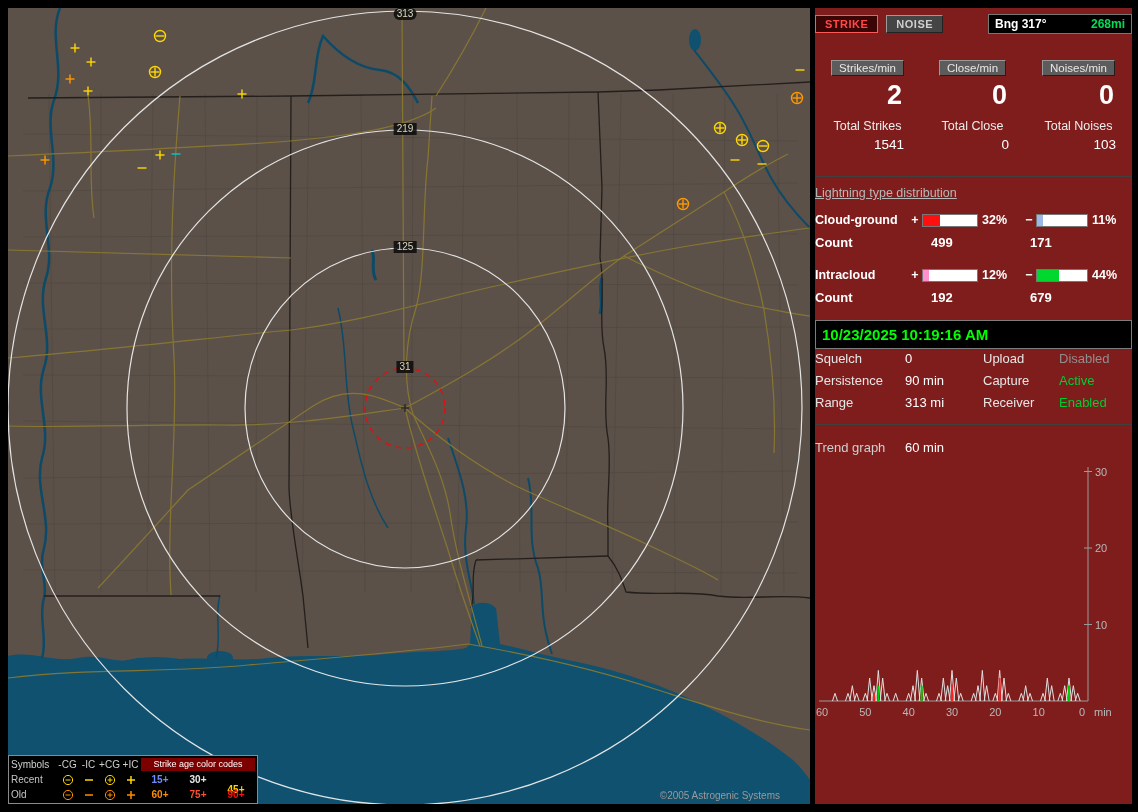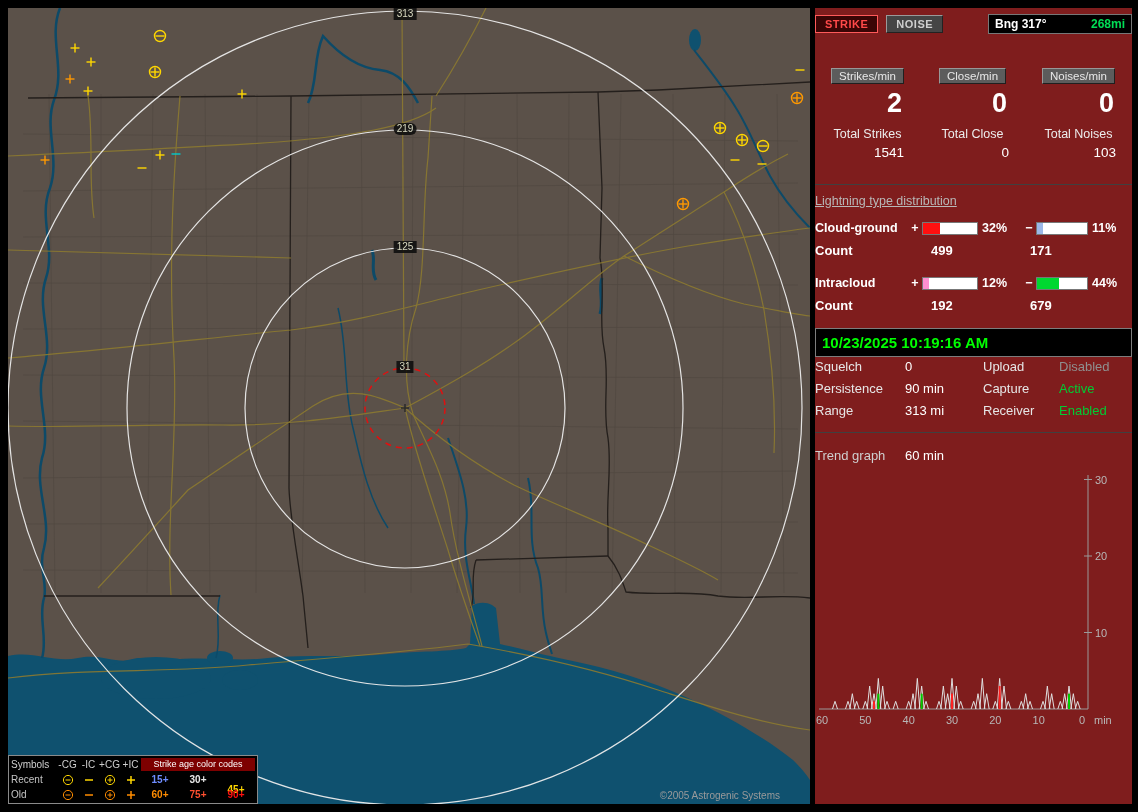--- a/index.html
+++ b/index.html
@@ -32,21 +32,21 @@
   .sb-top{display:flex;align-items:center;margin-top:6px;height:20px;}
   .tog-btn{font-size:11px;font-weight:bold;letter-spacing:.5px;padding:2px 9px;cursor:pointer;}
   #strike-btn{background:#3a0505;border:1px solid #ff5a5a;color:#ff4a4a;}
   #noise-btn{background:#454545;border:1px solid;border-color:#9a9a9a #222 #222 #9a9a9a;color:#cfcfcf;margin-left:8px;}
   .bng{margin-left:auto;width:130px;display:flex;justify-content:space-between;align-items:center;
        background:#000;border:1px solid #777;padding:2px 6px;font-size:12px;font-weight:bold;}
   .bng .bval{color:#fff;}
   .bng .bdist{color:#00dd55;}
 
   .sb-counters{display:flex;margin-top:24px;}
-  .counter-col{text-align:center;margin-top:8px;}
+  .counter-col{text-align:center;}
   .cc1{width:105px;} .cc2{width:105px;} .cc3{width:107px;}
   .chip{display:inline-block;background:#5c5c5c;border:1px solid;border-color:#989898 #1f1f1f #1f1f1f #989898;
         padding:1px 7px;font-size:11.5px;color:#e8e8e8;}
   .rate{font-size:27px;font-weight:bold;color:#fff;margin-top:4px;height:30px;line-height:30px;
         text-align:right;padding-right:18px;}
   .total-label{margin-top:9px;font-size:12.5px;color:#ececec;}
   .total-value{margin-top:4px;font-size:13.5px;color:#fff;text-align:right;padding-right:16px;}
 
   .sb-divider{border-top:1px solid #404040;margin-top:24px;}
   .dist-title{margin-top:9px;font-size:12.5px;color:#b8b8b8;text-decoration:underline;}
@@ -249,22 +249,22 @@
         </g>
         <g stroke="#ff9900" fill="none" stroke-width="1.4">
           <circle cx="675" cy="196" r="5.5"></circle>
           <line x1="670.5" x2="679.5" y1="196" y2="196"></line>
           <line x1="675" x2="675" y1="191.5" y2="200.5"></line>
         </g>
       </g>
   </svg>
 
   <div id="map-overlay">
-      <div class="ring-label" style="left: 397px; top: 6px;">313</div>
-      <div class="ring-label" style="left: 397px; top: 121px; border-radius: 6px;">219</div>
+      <div class="ring-label" style="left: 397px; top: 6px; border-radius: 6px;">313</div>
+      <div class="ring-label" style="left: 397px; top: 121px;">219</div>
       <div class="ring-label" style="left: 397px; top: 239px; text-align: center;">125</div>
       <div class="ring-label" style="left: 397px; top: 359px;">31</div>
     </div>
 
   <div id="legend">
     <div class="lg-head">Symbols</div>
     <div class="lg-head lg-c">-CG</div>
     <div class="lg-head lg-c">-IC</div>
     <div class="lg-head lg-c">+CG</div>
     <div class="lg-head lg-c">+IC</div>

